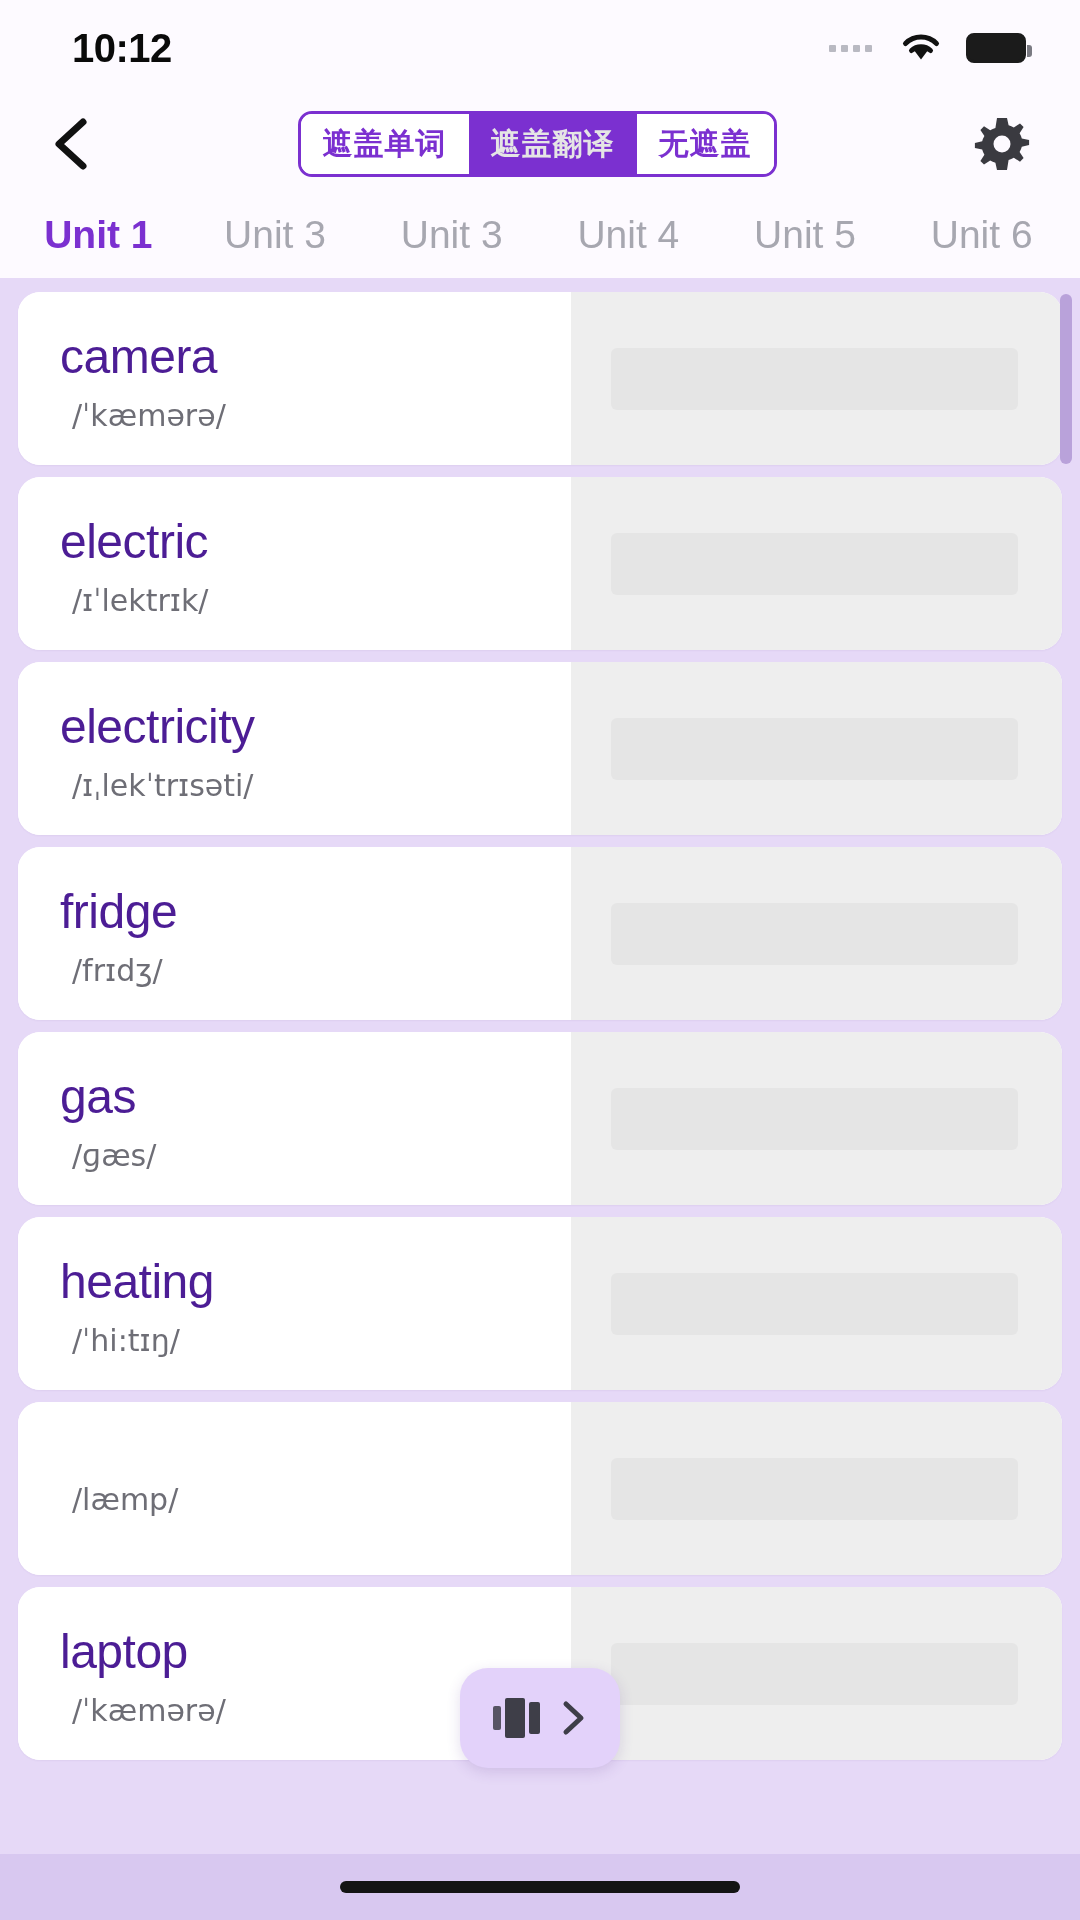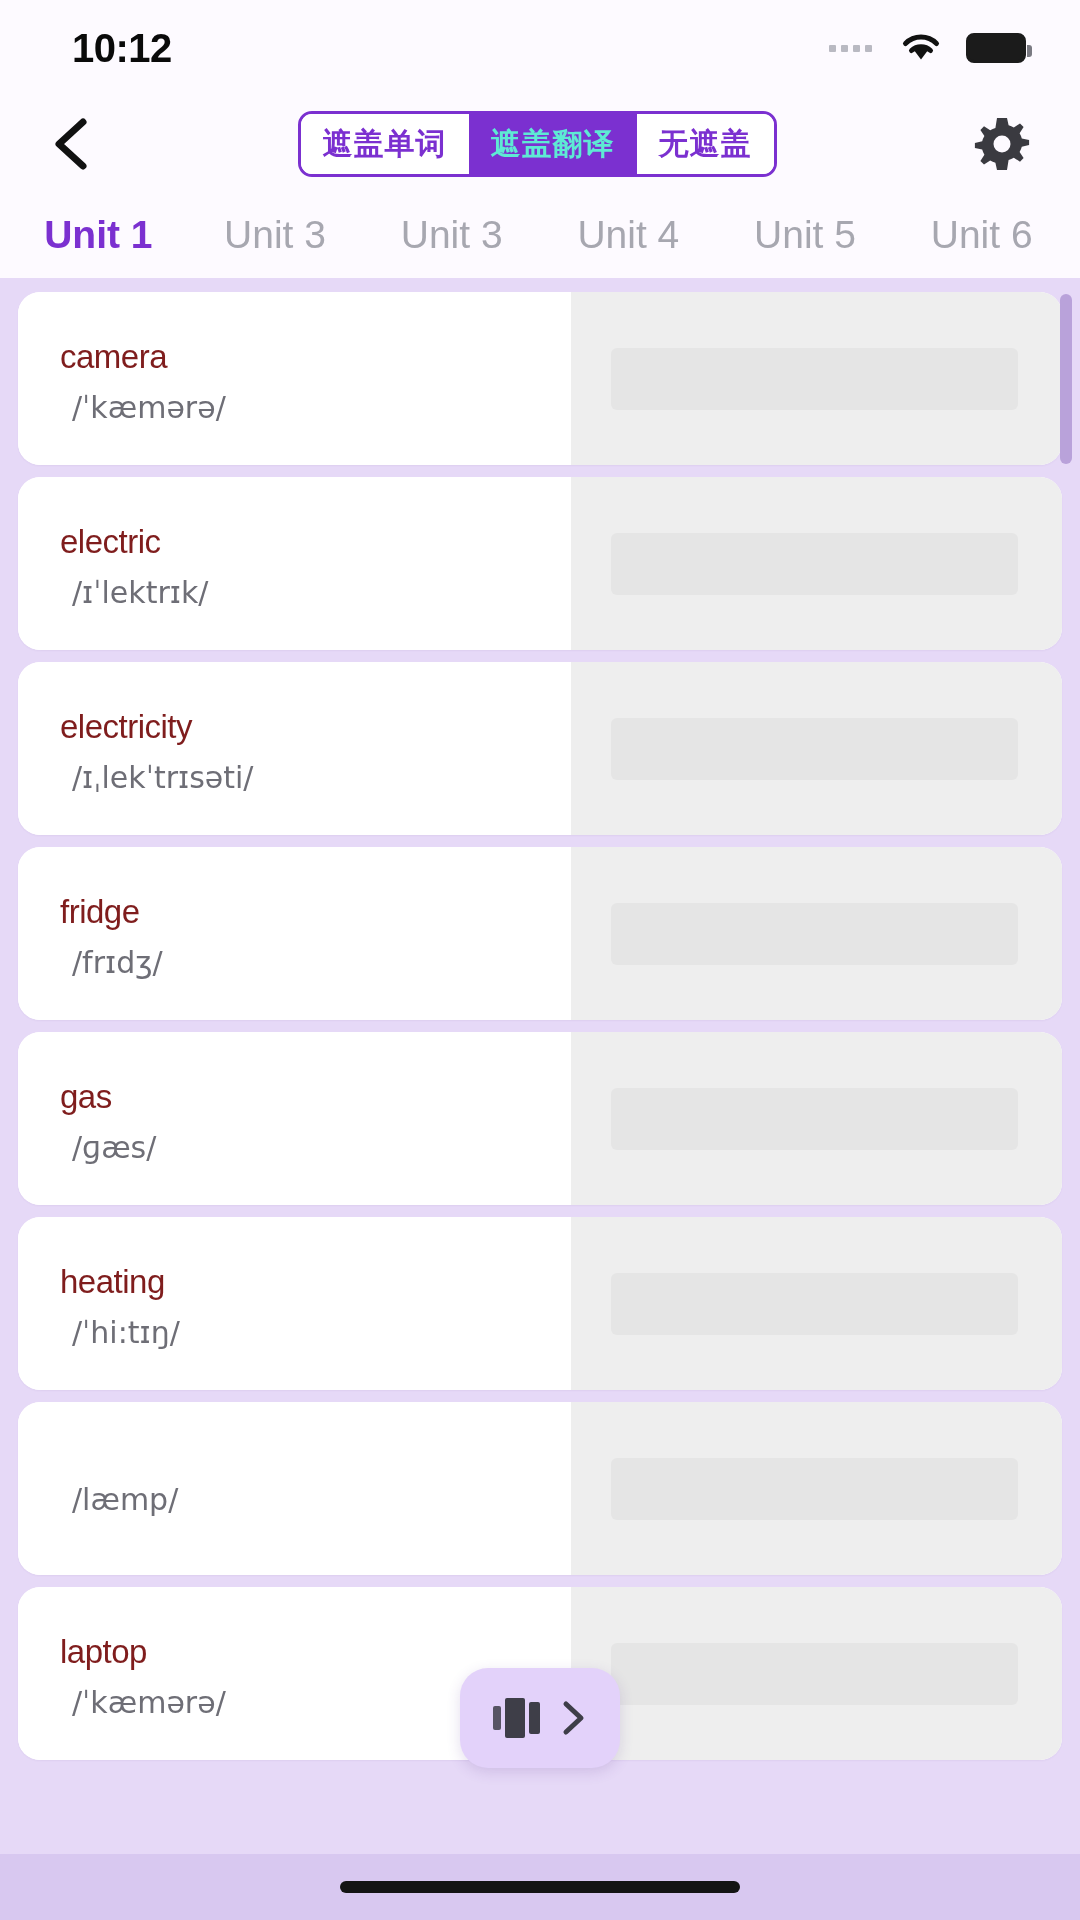--- a/index.html
+++ b/index.html
@@ -107,21 +107,21 @@
     justify-content: center;
     padding: 0 22px;
     font-size: 30px;
     font-weight: 700;
     color: #7b30d0;
     background: #ffffff;
     letter-spacing: 1px;
   }
   .seg.active {
     background: #7b30d0;
-    color: #5eead4;
+    color: #e5e5e5;
   }
 
   
   .unittabs {
     flex: 0 0 86px;
     display: flex;
     align-items: center;
     background: #fdfaff;
     padding: 0 10px;
   }
@@ -162,22 +162,22 @@
   }
   .wc-left {
     flex: 0 0 53%;
     padding: 32px 0 26px 42px;
     display: flex;
     flex-direction: column;
     justify-content: center;
     background: #ffffff;
   }
   .wc-word {
-    font-size: 33px;
-    color: #7f1d1d;
+    font-size: 48px;
+    color: #4c1d95;
     font-weight: 400;
     line-height: 1.1;
     letter-spacing: -0.5px;
   }
   .wc-phonetic {
     margin-top: 16px;
     font-size: 30px;
     color: #6e6e76;
     font-family: "DejaVu Sans", sans-serif;
     line-height: 1.1;

